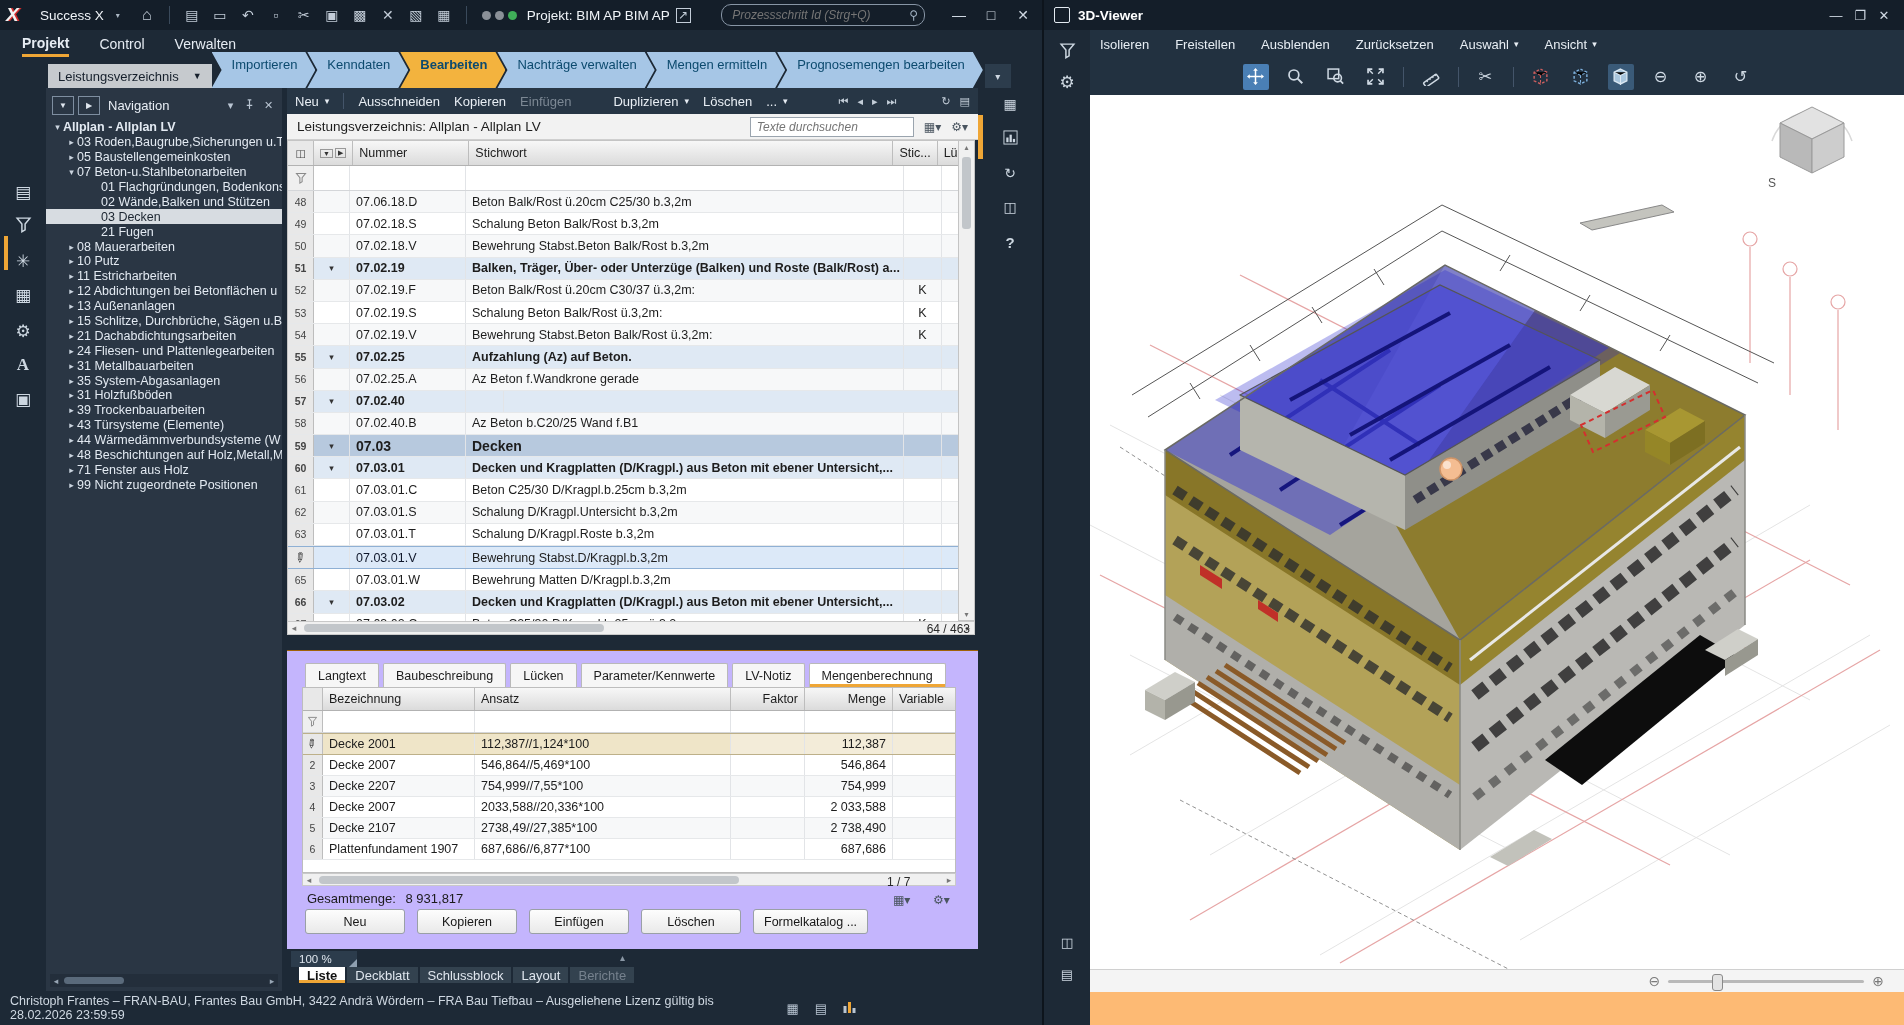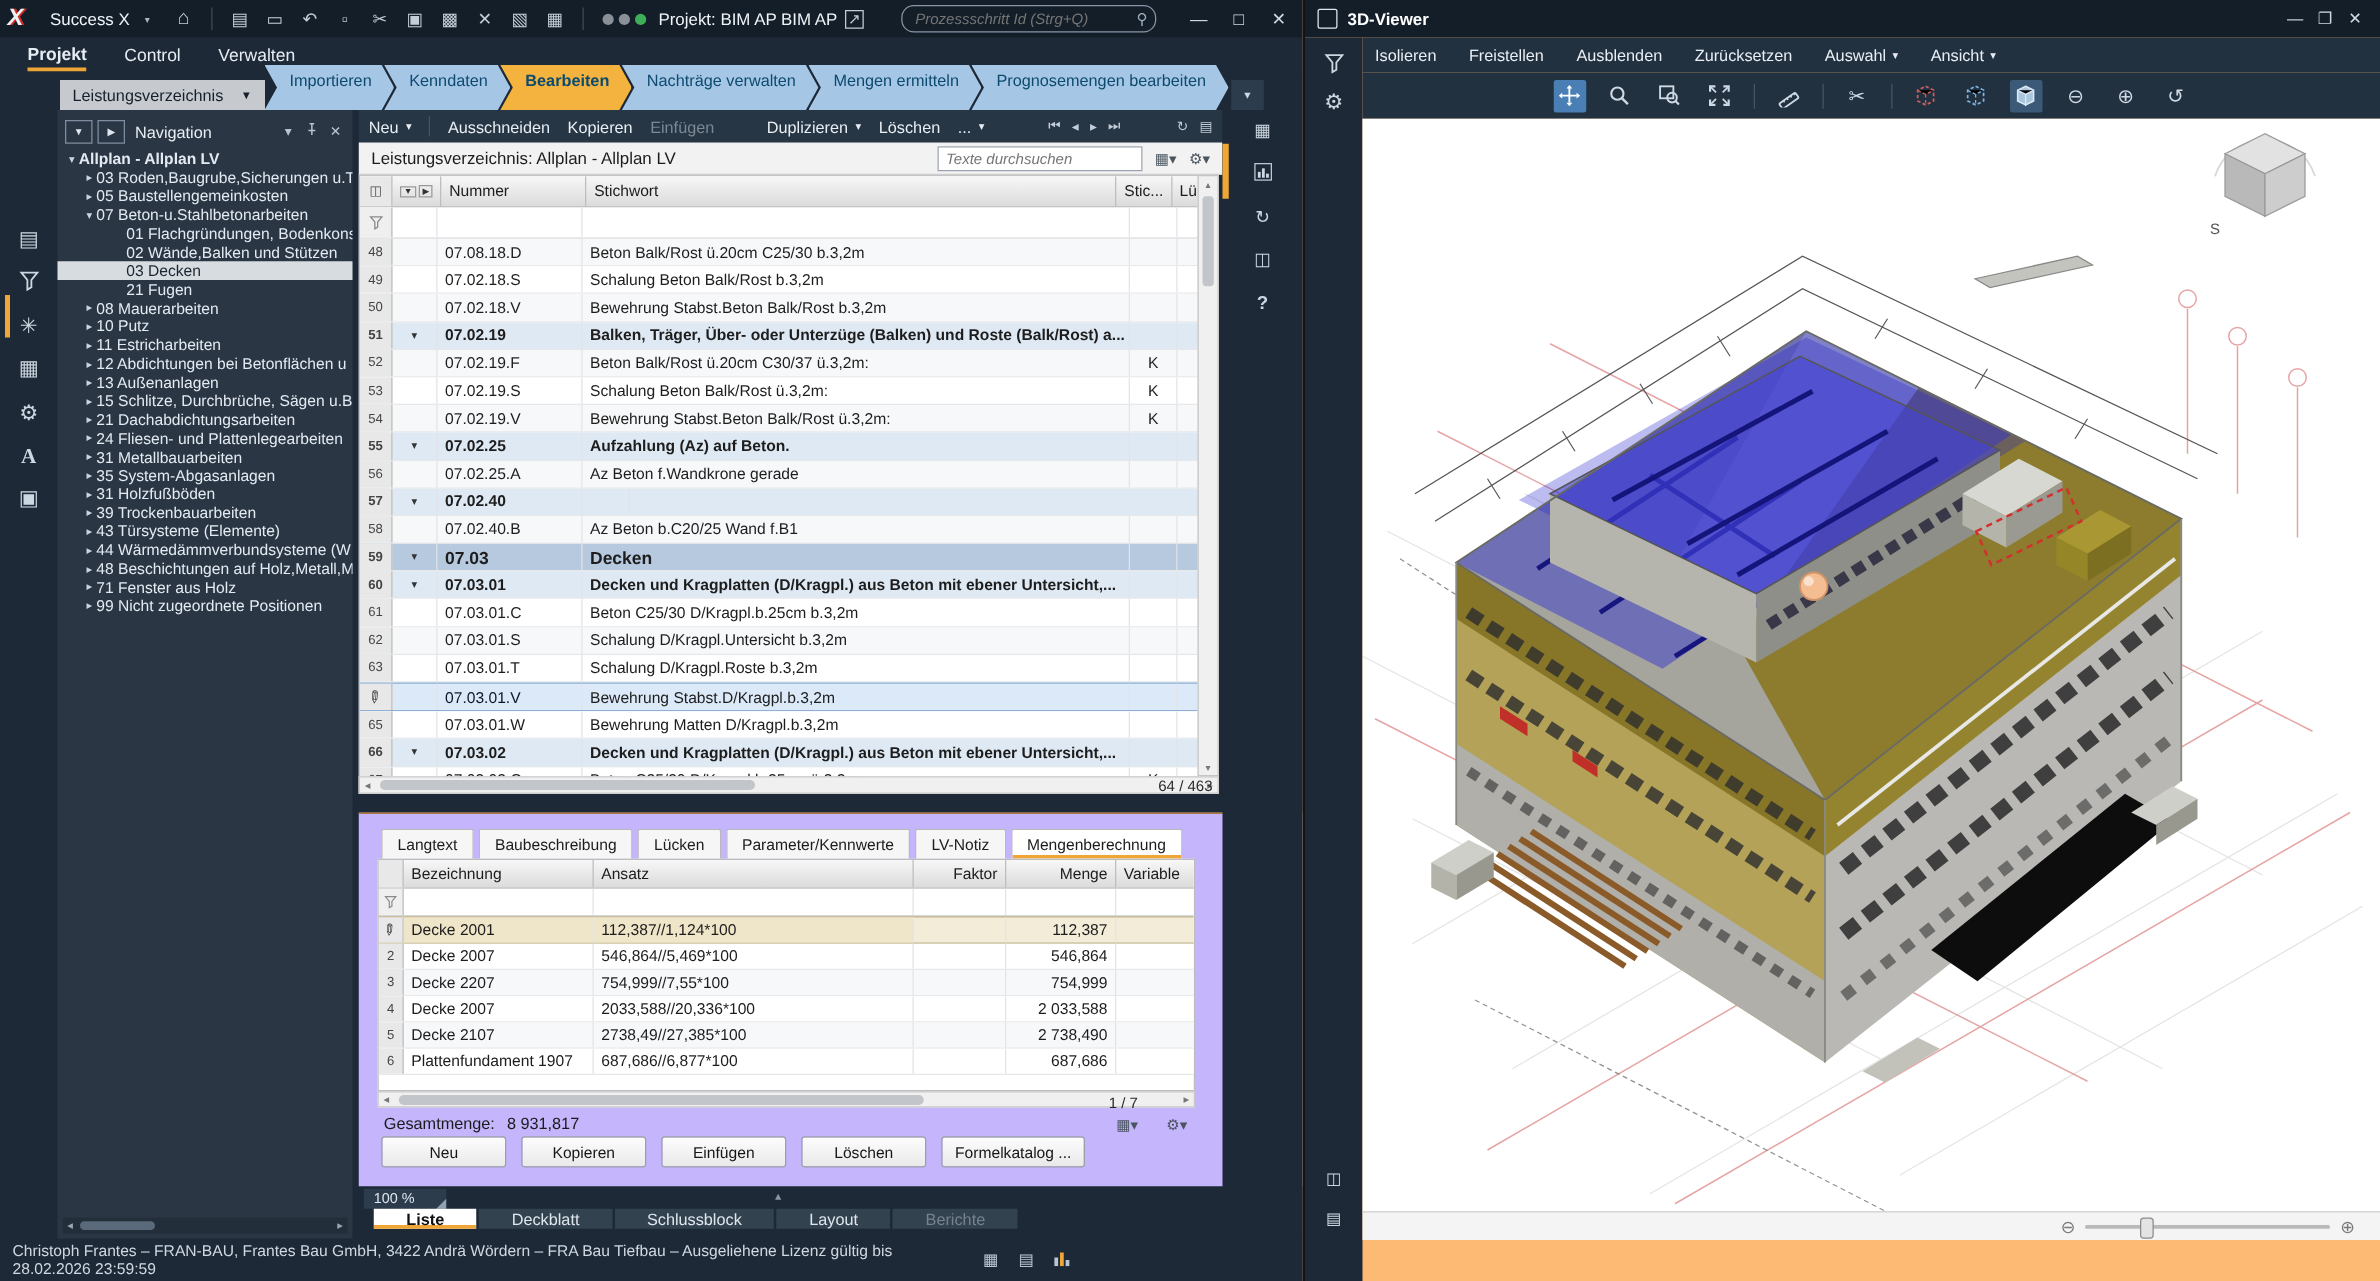--- a/index.html
+++ b/index.html
@@ -108,21 +108,21 @@
   #d-total{position:absolute;left:20px;top:240px;color:#1b1b1b;font-size:13px;}
   #d-buttons{position:absolute;left:18px;top:258px;display:flex;gap:12px;}
   .btn{min-width:78px;height:23px;background:linear-gradient(#fdfdfd,#e9e9e9);border:1px solid #9aa0a6;border-radius:3px;color:#161616;font-size:12.5px;display:flex;align-items:center;justify-content:center;padding:0 10px;}
   .d-foot-ic{position:absolute;top:242px;color:#4a5560;font-size:12px;}
   #collapse-arrow{left:620px;top:952px;color:#8a97a5;font-size:10px;}
 
   
   #zoom-box{left:291px;top:951px;width:66px;height:16px;background:#2c3c4c;color:#dfe6ee;font-size:11.5px;display:flex;align-items:center;padding-left:8px;box-sizing:border-box;}
   #zoom-corner{left:349px;top:959px;width:0;height:0;border-left:8px solid transparent;border-bottom:8px solid #8fa0b0;}
   #btabs{left:299px;top:967px;display:flex;gap:2px;}
-  .btab{height:16px;display:flex;align-items:center;padding:0 26px;background:#33424f;color:#dfe6ee;font-size:13px;}
+  .btab{height:16px;display:flex;align-items:center;padding:0 8px;background:#33424f;color:#dfe6ee;font-size:13px;}
   .btab.active{background:#fff;color:#111;box-shadow:inset 0 -3px 0 #efa636;font-weight:bold;}
   .btab.disabled{color:#76828e;}
   #statusbar{left:0;top:991px;width:907px;height:34px;background:#1d2936;display:flex;align-items:center;padding:0 10px;box-sizing:border-box;color:#cfd8e2;font-size:12.5px;gap:8px;}
   .status-ic{color:#b9c5d2;font-size:13px;}
 
   
   #rightstrip{left:978px;top:88px;width:64px;height:903px;background:#1d2936;}
   .rs-ic{position:absolute;left:18px;width:28px;text-align:center;color:#cdd7e1;font-size:14px;}
   #rs-orange{position:absolute;left:0px;top:27px;width:5px;height:44px;background:#efa636;}
 
@@ -427,21 +427,21 @@
         <div class="cell c-nr"></div>
         <div class="cell c-st"></div>
         <div class="cell c-k"></div>
         <div class="cell c-lu"></div>
     </div>
     <div>
 
         <div class="lvrow">
           <div class="cell c-gut">48</div>
           <div class="cell c-exp"></div>
-          <div class="cell c-nr">07.08.18.D</div>
+          <div class="cell c-nr">07.06.18.D</div>
           <div class="cell c-st">Beton Balk/Rost ü.20cm C25/30 b.3,2m</div>
           <div class="cell c-k"></div>
           <div class="cell c-lu"></div>
         </div>
 
         <div class="lvrow">
           <div class="cell c-gut">49</div>
           <div class="cell c-exp"></div>
           <div class="cell c-nr">07.02.18.S</div>
           <div class="cell c-st">Schalung Beton Balk/Rost b.3,2m</div>

